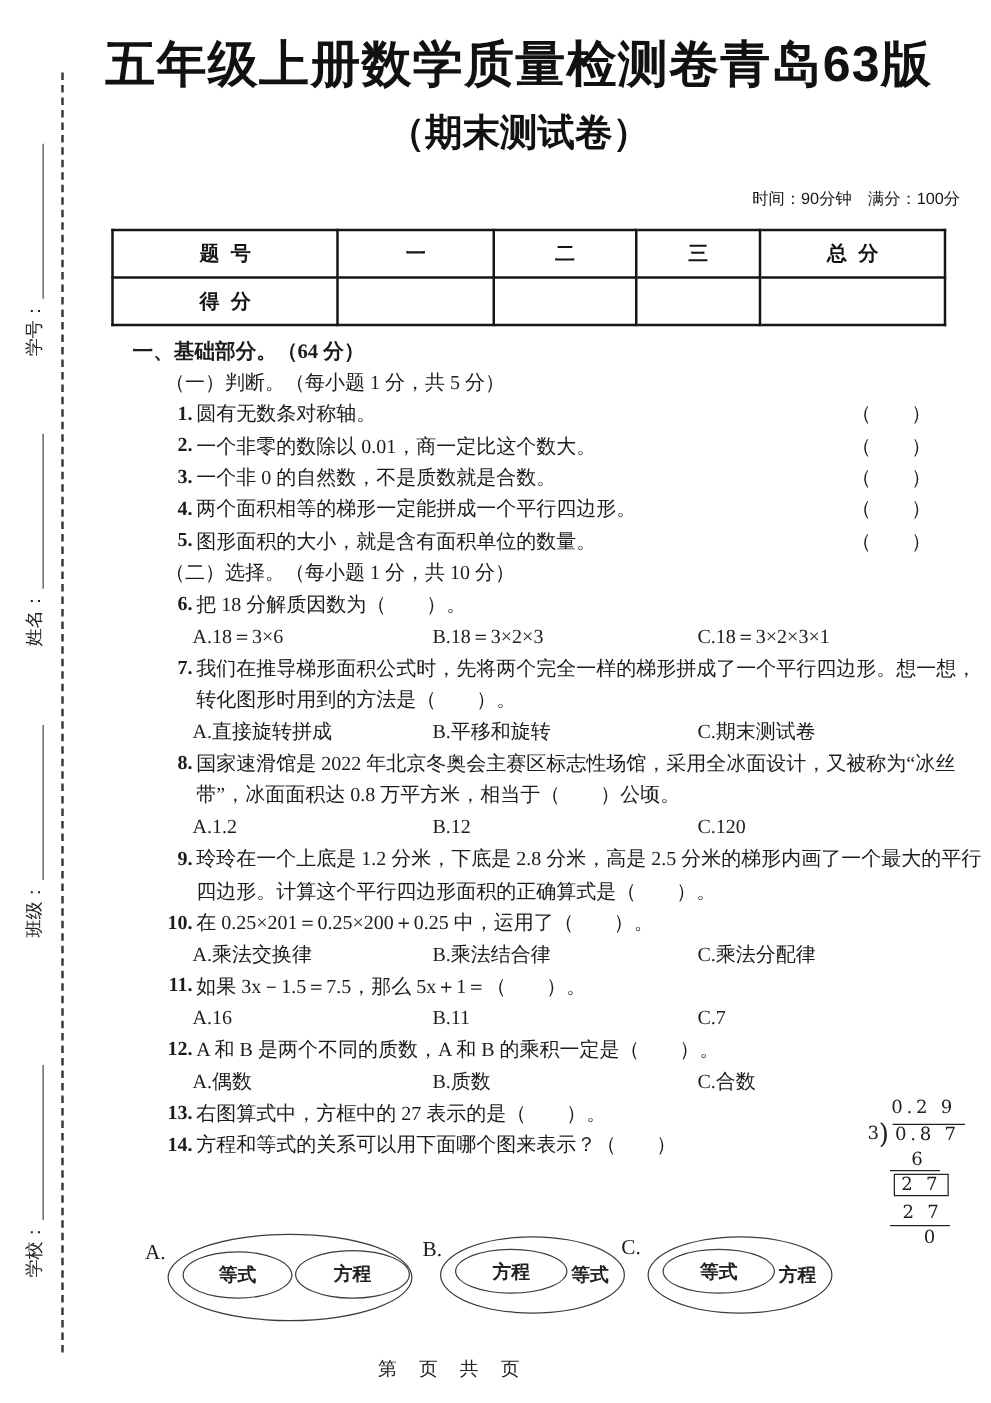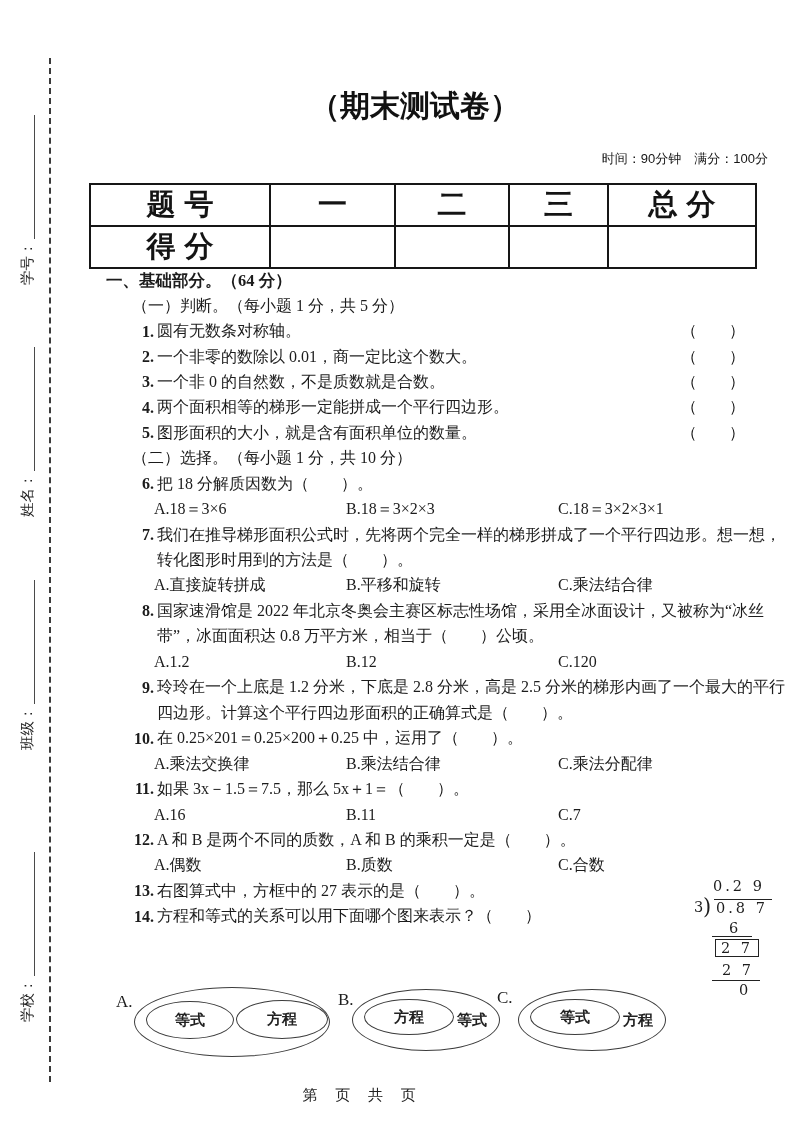--- a/index.html
+++ b/index.html
@@ -23,21 +23,21 @@
   .subtitle { position:absolute; left:60px; top:86px; width:710px; text-align:center;
     font-family:"Liberation Sans","DejaVu Sans",sans-serif;
     font-size:30px; font-weight:800; color:#111; }
   .meta { position:absolute; left:60px; top:150px; width:708px; text-align:right;
     font-family:"Liberation Sans","DejaVu Sans",sans-serif;
     font-size:13px; font-weight:500; color:#151515; }
   
   .score-table { position:absolute; left:89px; top:183px; border-collapse:collapse;
     table-layout:fixed; }
   .score-table td { border:2.4px solid #161616; text-align:center; vertical-align:middle;
-    height:38px; font-size:29px; font-weight:bold; color:#141414;
+    height:38px; font-size:16px; font-weight:bold; color:#141414;
     font-family:"Liberation Sans","DejaVu Sans",sans-serif; }
   .sp { letter-spacing:9px; text-indent:9px; }
   
   .content { position:absolute; left:62px; top:268px; width:708px;
     font-size:16px; color:#1c1c1c; }
   .ln { height:25.45px; display:flex; align-items:center; white-space:nowrap;margin-left:44px; }
   .heading1 { font-weight:bold; font-size:16.5px; }
   .heading2 { padding-left:26px; }
   .q-line { padding-left:22px; }
   .q-num { width:26px; text-align:right; margin-right:3px; font-weight:bold; flex-shrink:0; }
@@ -89,20 +89,21 @@
   </div>
   <div class="side-field" style="top:654px">
     <span class="side-label">班级：</span>
     <span class="side-line"></span>
   </div>
   <div class="side-field" style="top:926px">
     <span class="side-label">学校：</span>
     <span class="side-line"></span>
   </div>
 
+  <div class="title">五年级上册数学质量检测卷青岛63版</div>
   <div class="subtitle">（期末测试卷）</div>
   <div class="meta">时间：90分钟　满分：100分</div>
 
   <table class="score-table">
     <colgroup>
       <col style="width:180px">
         <col style="width:125px">
         <col style="width:114px">
       <col style="width:99px">
         <col style="width:148px">
@@ -171,21 +172,21 @@
     <div class="ln q-line">
       <span class="q-num">7.</span>
       <span>我们在推导梯形面积公式时，先将两个完全一样的梯形拼成了一个平行四边形。想一想，</span>
     </div>
     <div class="ln cont">
       <span>转化图形时用到的方法是（　　）。</span>
     </div>
     <div class="ln opt-row">
       <span class="optA">A.直接旋转拼成</span>
       <span class="optB">B.平移和旋转</span>
-      <span>C.乘法结合律</span>
+      <span>C.期末测试卷</span>
     </div>
 
     <div class="ln q-line">
       <span class="q-num">8.</span>
       <span>国家速滑馆是 2022 年北京冬奥会主赛区标志性场馆，采用全冰面设计，又被称为“冰丝</span>
     </div>
     <div class="ln cont">
       <span>带”，冰面面积达 0.8 万平方米，相当于（　　）公顷。</span>
     </div>
     <div class="ln opt-row">

